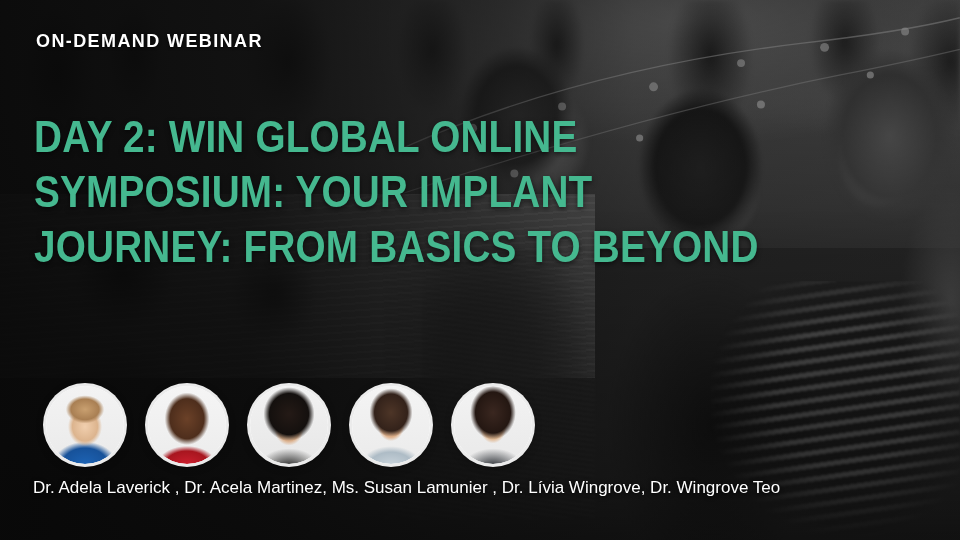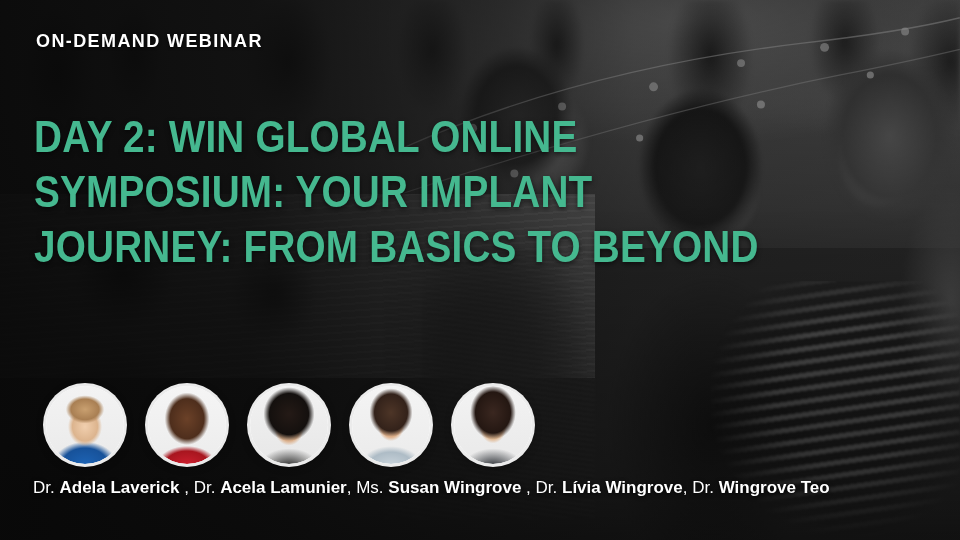--- a/index.html
+++ b/index.html
@@ -218,21 +218,21 @@
     position: absolute;
     left: 33px;
     top: 478px;
     color: #ffffff;
     font-size: 17px;
     line-height: 20px;
     white-space: nowrap;
     text-shadow: 0 1px 4px rgba(0,0,0,.9);
   }
   .names .title { font-weight: normal; text-align: center; }
-  .names .person { font-weight: bold; }
+  .names .person { font-weight: normal; }
   .names .sep { font-weight: normal; }
 </style>
 </head>
 <body>
 
 <div class="banner">
 
   <div class="photo">
     <div class="ph-sky"></div>
     <div class="ph-water"></div>
@@ -287,20 +287,20 @@
         <div class="face f4"></div>
       </div>
       <div class="avatar">
         <div class="face f5"></div>
       </div>
     </div>
 
     <div class="names">
       <span class="title">Dr.</span>
       <span class="person">Adela Laverick</span><span class="sep"> , </span><span class="title">Dr.</span>
-      <span class="person">Acela Lamunier</span><span class="sep">, </span><span class="title">Ms.</span>
-      <span class="person">Susan Wingrove</span><span class="sep"> , </span><span class="title">Dr.</span>
+      <span class="person">Acela Martinez</span><span class="sep">, </span><span class="title">Ms.</span>
+      <span class="person">Susan Lamunier</span><span class="sep"> , </span><span class="title">Dr.</span>
       <span class="person">Lívia Wingrove</span><span class="sep">, </span><span class="title">Dr.</span>
       <span class="person">Wingrove Teo</span>
     </div>
 
   </div>
 </div>
 
 </body></html>

